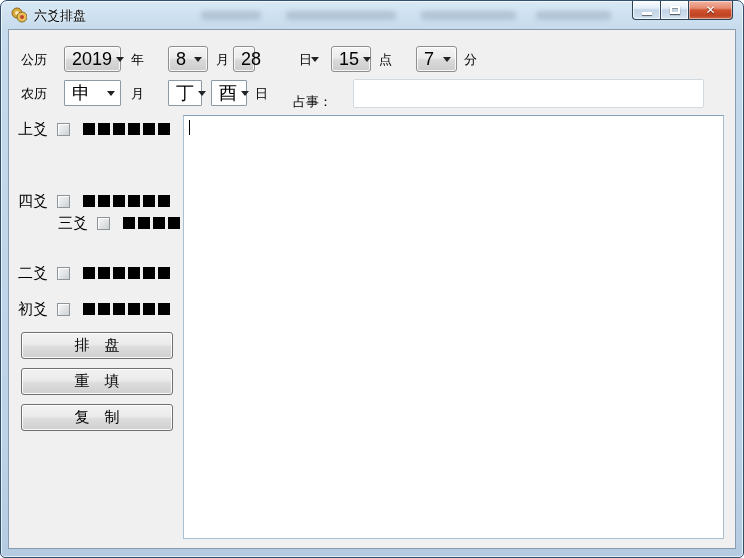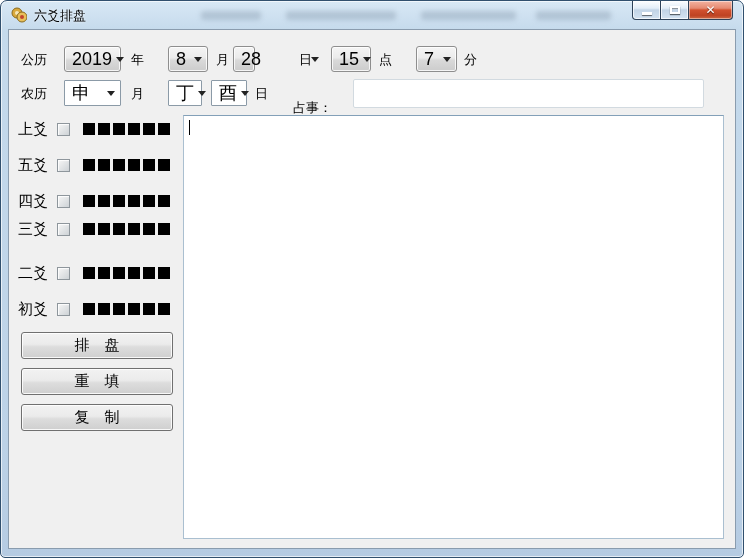--- a/index.html
+++ b/index.html
@@ -218,60 +218,48 @@
     <div class="combo flat" style="left:159px; top:50px; width:34px;">
       <span class="value">丁</span>
       <span class="arrow-down"></span>
     </div>
     <div class="combo flat" style="left:202px; top:50px; width:36px;">
       <span class="value">酉</span>
       <span class="arrow-down"></span>
     </div>
     <span class="label" style="left:246px; top:55px;">日</span>
 
-    <span class="label" style="left:284px; top:69px;">占事：</span>
+    <span class="label" style="left:284px; top:63px;">占事：</span>
     <input class="matter-input" type="text" value="" style="">
 
     <div class="yao-row" style="top:91px;">
       <span class="yao-label">上爻</span>
       <span class="checkbox"></span>
       <span class="squares">
           <span class="square"></span>
           <span class="square"></span>
           <span class="square"></span>
           <span class="square"></span>
           <span class="square"></span>
           <span class="square"></span>
         </span>
     </div>
-    <div class="yao-row" style="top:127px;">
-      <span class="yao-label">五爻</span>
-      <span class="checkbox"></span>
-      <span class="squares">
-          <span class="square"></span>
-          <span class="square"></span>
-          <span class="square"></span>
-          <span class="square"></span>
-          <span class="square"></span>
-          <span class="square"></span>
-        </span>
-    </div>
     <div class="yao-row" style="top:163px;">
       <span class="yao-label">四爻</span>
       <span class="checkbox"></span>
       <span class="squares">
           <span class="square"></span>
           <span class="square"></span>
           <span class="square"></span>
           <span class="square"></span>
           <span class="square"></span>
           <span class="square"></span>
         </span>
     </div>
-    <div class="yao-row" style="top:191px;">
+    <div class="yao-row" style="top:185px;margin-left:40px;">
       <span class="yao-label">三爻</span>
       <span class="checkbox"></span>
       <span class="squares">
           <span class="square"></span>
           <span class="square"></span>
           <span class="square"></span>
           <span class="square"></span>
           <span class="square"></span>
           <span class="square"></span>
         </span>

